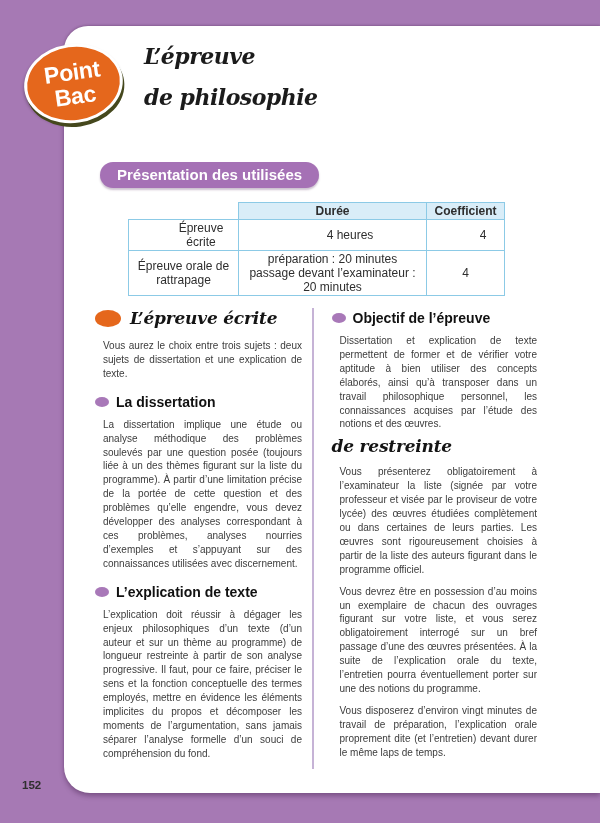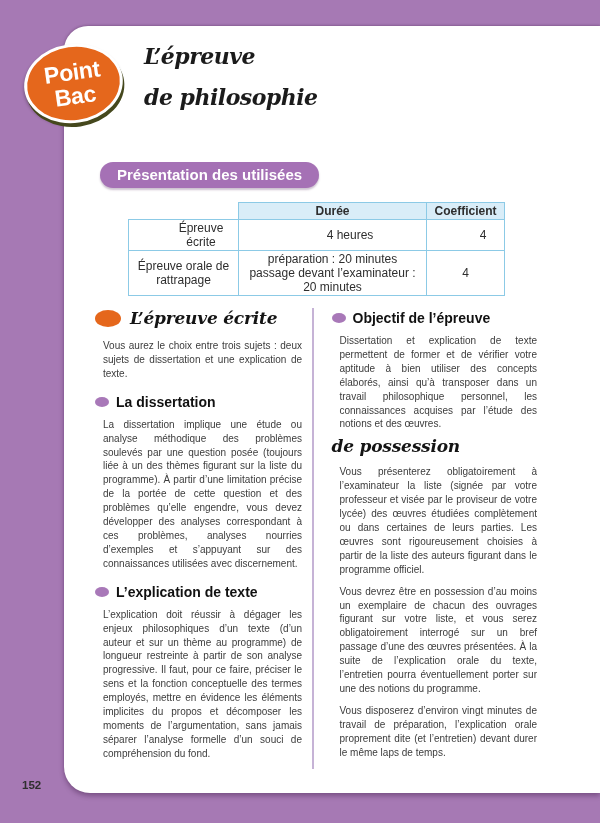--- a/index.html
+++ b/index.html
@@ -148,21 +148,21 @@
 
     <div class="divider"></div>
 
     <div class="col-right">
       <div class="sub-head first">
         <span class="bullet-purple"></span>
         <span class="txt">Objectif de l’épreuve</span>
       </div>
       <p class="body">Dissertation et explication de texte permettent de former et de vérifier votre aptitude à bien utiliser des concepts élaborés, ainsi qu’à transposer dans un travail philosophique personnel, les connaissances acquises par l’étude des notions et des œuvres.</p>
 
-      <div class="section-head2">de possession</div>
+      <div class="section-head2">de restreinte</div>
 
       <p class="body">Vous présenterez obligatoirement à l’examinateur la liste (signée par votre professeur et visée par le proviseur de votre lycée) des œuvres étudiées complètement ou dans certaines de leurs parties. Les œuvres sont rigoureusement choisies à partir de la liste des auteurs figurant dans le programme officiel.</p>
       <p class="body">Vous devrez être en possession d’au moins un exemplaire de chacun des ouvrages figurant sur votre liste, et vous serez obligatoirement interrogé sur un bref passage d’une des œuvres présentées. À la suite de l’explication orale du texte, l’entretien pourra éventuellement porter sur une des notions du programme.</p>
       <p class="body">Vous disposerez d’environ vingt minutes de travail de préparation, l’explication orale proprement dite (et l’entretien) devant durer le même laps de temps.</p>
     </div>
 
   </div>
 
   <div class="page-number">152</div>
 

